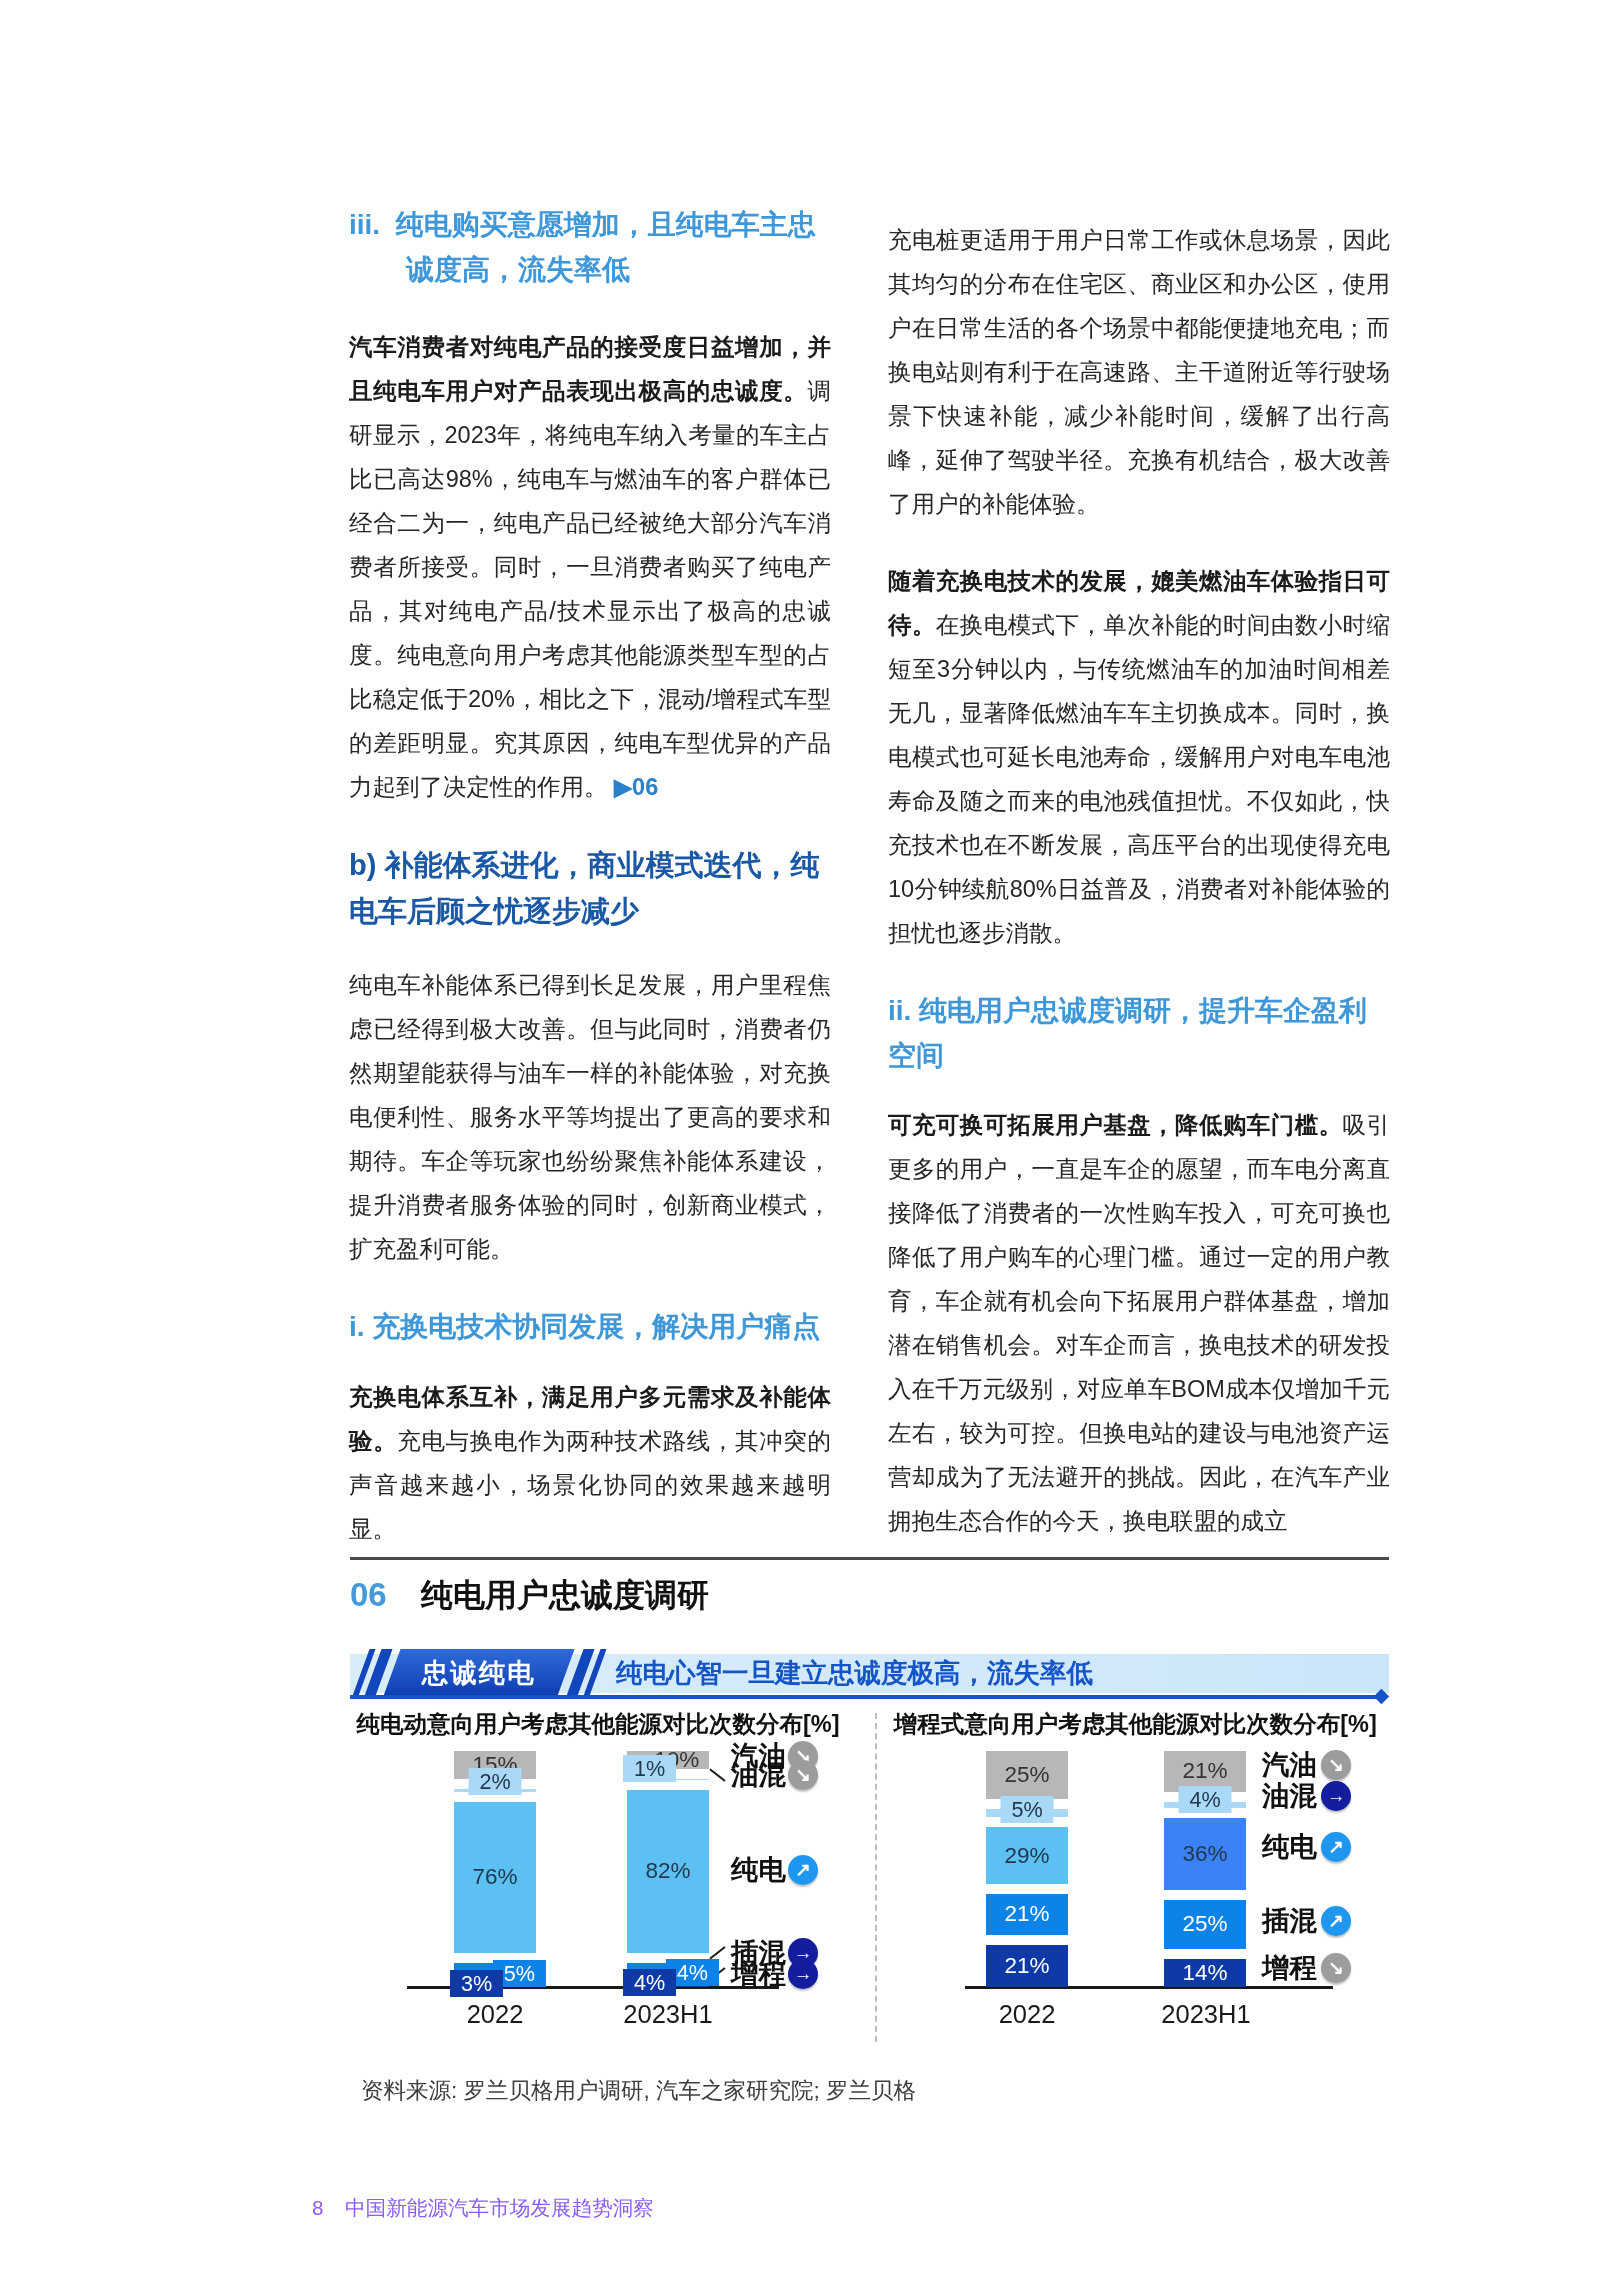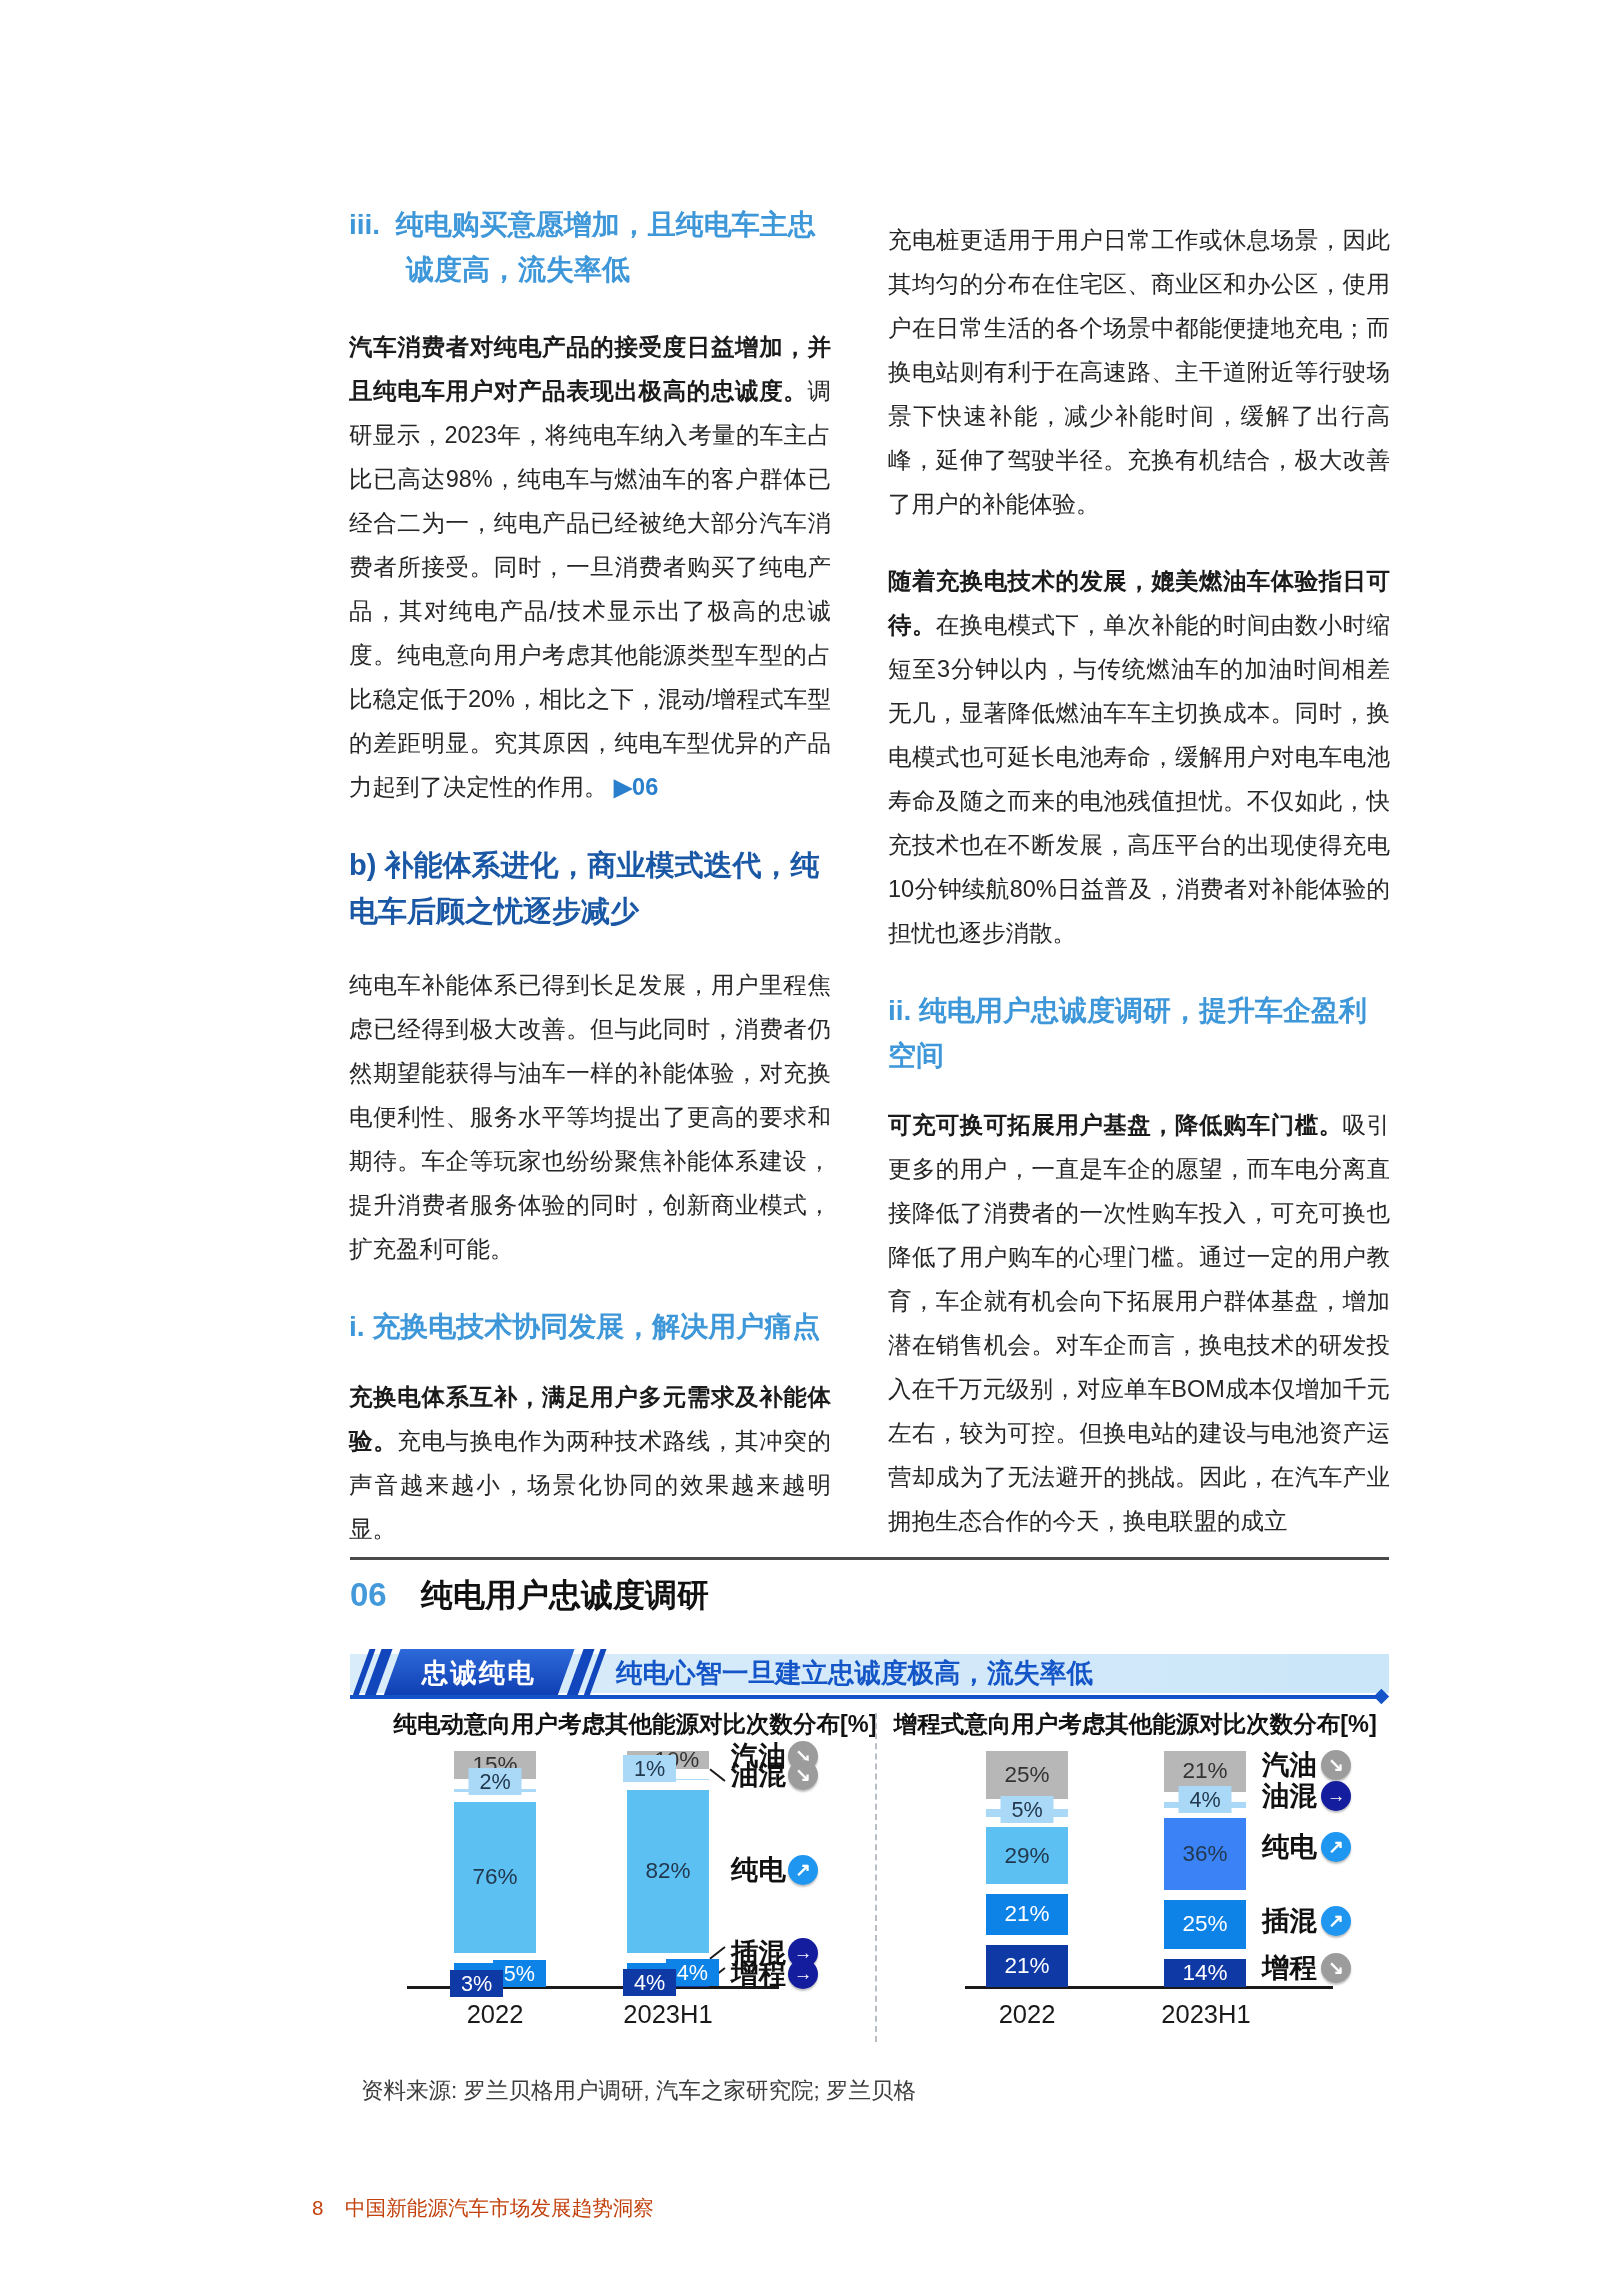--- a/index.html
+++ b/index.html
@@ -104,21 +104,21 @@
     box-shadow:0 2px 2px rgba(0,0,0,0.25);
   }
   .t-up{background:#1f97f0;}
   .t-flat{background:#131d9e;}
   .t-down{background:#9c9c9c;}
   .connector{position:absolute;left:-23.5px;top:15.7px;width:18.6px;height:2px;background:#1a1a1a;}
   .connector.back{transform:rotate(38deg);}
   .connector.fwd{transform:rotate(-38deg);}
   
   .fig-source{position:absolute;left:361px;top:2075px;font-size:22.5px;color:#3c3c3c;}
-  .footer{position:absolute;left:312px;top:2194px;font-size:20.6px;color:#c2410c;}
+  .footer{position:absolute;left:312px;top:2194px;font-size:20.6px;color:#8b5cf6;}
   .footer .pageno{display:inline-block;width:33px;}
 </style>
 </head>
 <body>
 
 <div class="page">
 
   <section class="col col-left">
     <h2 class="h-light h-hang"><span>iii.</span>&nbsp;&nbsp;<span>纯电购买意愿增加，且纯电车主忠诚度高，流失率低</span></h2>
     <p class="body-p"><b>汽车消费者对纯电产品的接受度日益增加，并且纯电车用户对产品表现出极高的忠诚度。</b><span>调研显示，2023年，将纯电车纳入考量的车主占比已高达98%，纯电车与燃油车的客户群体已经合二为一，纯电产品已经被绝大部分汽车消费者所接受。同时，一旦消费者购买了纯电产品，其对纯电产品/技术显示出了极高的忠诚度。纯电意向用户考虑其他能源类型车型的占比稳定低于20%，相比之下，混动/增程式车型的差距明显。究其原因，纯电车型优异的产品力起到了决定性的作用。</span> <span class="ref-link">▶06</span></p>
@@ -147,21 +147,21 @@
         <span>忠诚纯电</span>
       </div>
     <div class="badge-stripe badge-s3"></div>
     <div class="badge-stripe badge-s4"></div>
   </div>
   <div class="banner-slogan">纯电心智一旦建立忠诚度极高，流失率低</div>
   <div class="banner-line"></div>
   <div class="banner-line-end"></div>
 
   <div class="chart" id="chart-left">
-    <div class="chart-title" style="left: 23.5px; margin-left: 37px;">纯电动意向用户考虑其他能源对比次数分布[%]</div>
+    <div class="chart-title" style="left: 23.5px;">纯电动意向用户考虑其他能源对比次数分布[%]</div>
     <div class="plot">
         <div class="axis" style="left: 74px; width: 372px;"></div>
         <div class="bar" style="left: 121px; width: 82px;">
           <div class="seg sep" style="height: 36px; background: rgb(183, 183, 183);">
             <span class="seg-label" style="color: rgb(51, 51, 51);">15%</span>
           </div>
           <div class="seg sep" style="height: 4.8px; background: rgb(169, 217, 246);"></div>
           <div class="chip chip-center" style="background: rgb(169, 217, 246); color: rgb(34, 56, 79); bottom: 192px;">2%</div>
           <div class="seg sep" style="height: 184px; background: rgb(92, 192, 242);">
             <span class="seg-label" style="color: rgb(34, 56, 79);">76%</span>

